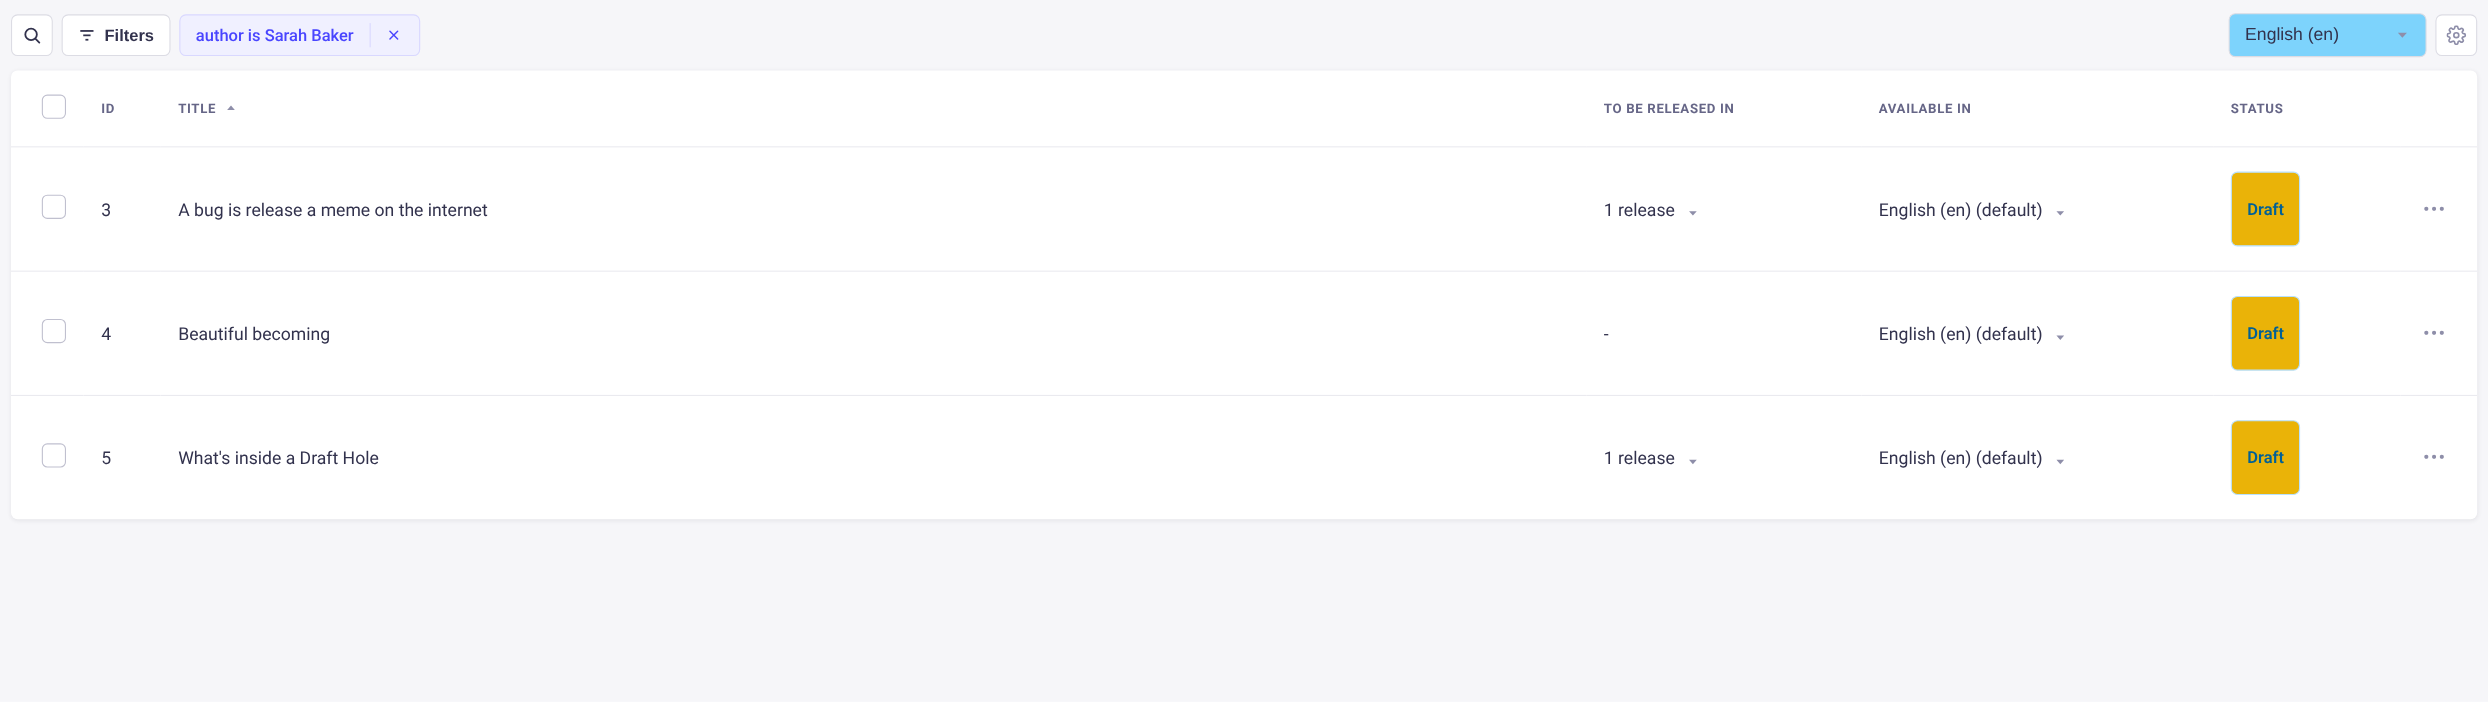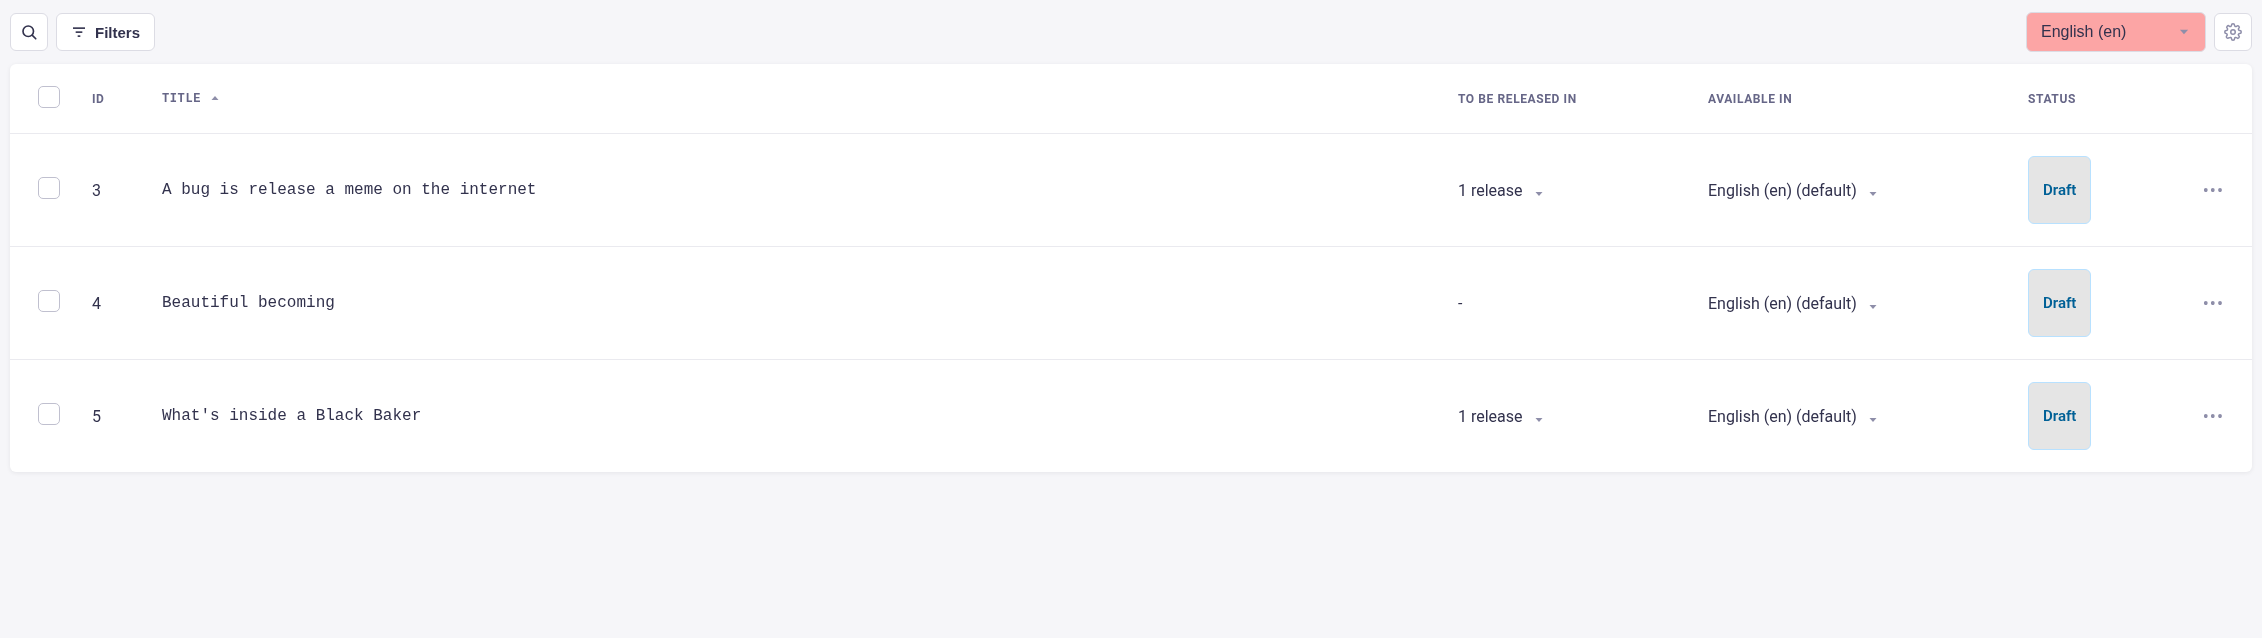--- a/index.html
+++ b/index.html
@@ -64,21 +64,21 @@
     display:inline-flex;
     align-items:center;
     justify-content:center;
     color:#4945ff;
     cursor:pointer;
   }
   .spacer { flex:1; }
   .locale-select {
     height:40px;
     border:1px solid #dcdce4;
-    background:#fca5a5;
+    background:#7dd3fc;
     border-radius:6px;
     padding:0 14px;
     display:inline-flex;
     align-items:center;
     gap:24px;
     font-size:16px;
     color:#32324d;
     min-width:180px;
     justify-content:space-between;
   }
@@ -120,39 +120,39 @@
     background:#fff;
   }
   th .th-inner {
     display:inline-flex;
     align-items:center;
     gap:8px;
   }
   .sort-arrow { color:#8e8ea9; }
   .col-check { width:60px; padding-left:28px; }
   .col-id { width:70px; }
-  .col-title { width:auto;font-family:Liberation Mono, monospace; }
+  .col-title { width:auto; }
   .col-release { width:250px; }
   .col-avail { width:320px; }
   .col-status { width:170px; }
   .col-actions { width:70px; text-align:right; padding-right:28px; }
   .release-cell, .avail-cell {
     display:inline-flex;
     align-items:flex-end;
     gap:10px;
     color:#32324d;
     font-size:16px;
   }
   .caret-sm { color:#8e8ea9; }
   .badge {
     display:inline-flex;
     align-items:center;
     padding:24px 14px;
     border:1px solid #b8e1ff;
-    background:#e5e5e5;
+    background:#eab308;
     color:#006096;
     border-radius:6px;
     font-size:15px;
     font-weight:600;
     text-align:right;
   }
   .dots {
     color:#8e8ea9;
     font-size:18px;
     letter-spacing:1px;
@@ -181,20 +181,32 @@
       <span>
         <svg width="16" height="16" viewBox="0 0 24 24" fill="#32324d">
             <rect x="3" y="5" width="18" height="2.4"></rect>
             <rect x="7" y="11" width="10" height="2.4"></rect>
             <rect x="10" y="17" width="4" height="2.4"></rect>
           </svg>
       </span>
       <span>Filters</span>
     </button>
 
+    <div class="filter-chip">
+      <span>author is Sarah Baker</span>
+      <span class="divider"></span>
+      <span class="x">
+        <span>
+          <svg width="12" height="12" viewBox="0 0 24 24" stroke="#4945ff" stroke-width="2.6" stroke-linecap="round">
+              <line x1="5" y1="5" x2="19" y2="19"></line>
+              <line x1="19" y1="5" x2="5" y2="19"></line>
+            </svg>
+        </span>
+      </span>
+    </div>
 
     <div class="spacer"></div>
 
     <button class="locale-select">
       <span>English (en)</span>
       <span class="caret-down">
         <svg width="14" height="14" viewBox="0 0 24 24" fill="#8e8ea9">
             <path d="M5 8l7 8 7-8z"></path>
           </svg>
       </span>
@@ -286,21 +298,21 @@
                     <path d="M5 8l7 8 7-8z"></path>
                   </svg>
                 </span>
               </span></td>
             <td class="col-status"><span class="badge">Draft</span></td>
             <td class="col-actions"><span class="dots"><span>•••</span></span></td>
           </tr>
           <tr>
             <td class="col-check"><span class="checkbox"></span></td>
             <td class="col-id">5</td>
-            <td class="col-title">What's inside a Black Baker</td>
+            <td class="col-title">What's inside a Draft Hole</td>
             <td class="col-release"><span class="release-cell">
                 <span>1 release</span>
                 <span class="caret-sm">
                   <svg width="12" height="12" viewBox="0 0 24 24" fill="#8e8ea9">
                     <path d="M5 8l7 8 7-8z"></path>
                   </svg>
                 </span>
               </span></td>
             <td class="col-avail"><span class="avail-cell">
                 <span>English (en) (default)</span>

